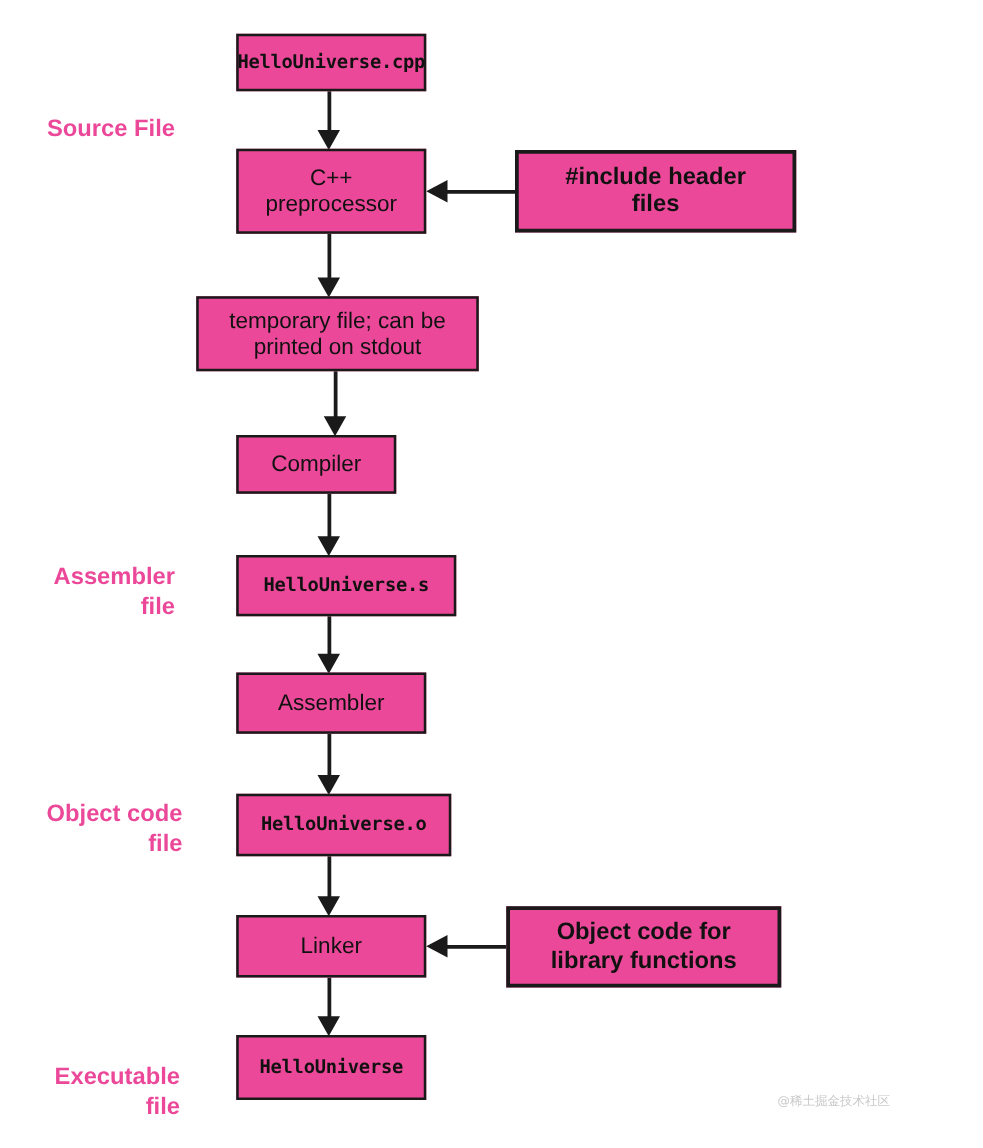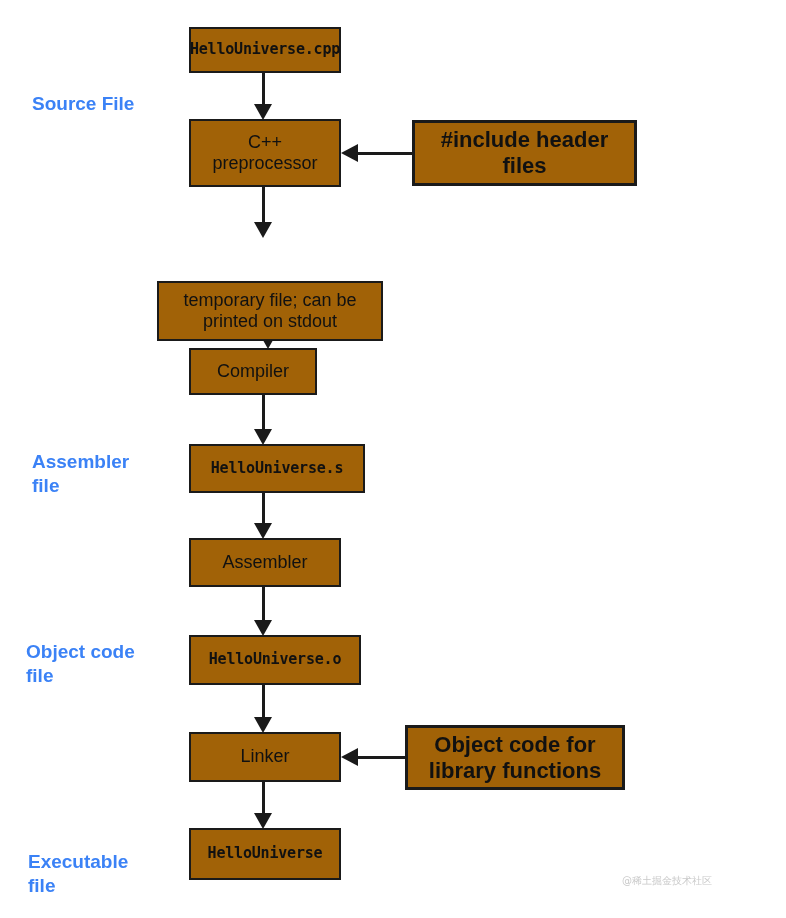--- a/index.html
+++ b/index.html
@@ -15,21 +15,21 @@
     width: 786px;
     height: 918px;
     background: #ffffff;
     overflow: hidden;
   }
 
   
   .node {
     position: absolute;
     box-sizing: border-box;
-    background: #a16207;
+    background: #ec4899;
     border: 2px solid #1a1a1a;
     display: flex;
     align-items: center;
     justify-content: center;
     text-align: center;
     line-height: 1.18;
     color: #111111;
   }
   .node.file {
     font-family: "DejaVu Sans Mono", "Liberation Mono", monospace;
@@ -37,33 +37,33 @@
     font-weight: 700;
     letter-spacing: -0.2px;
   }
   .node.process {
     font-family: "Liberation Sans", sans-serif;
     font-size: 18px;
     font-weight: 400;
   }
   .node.side {
     font-family: "Liberation Sans", sans-serif;
-    font-size: 22px;
+    font-size: 19px;
     font-weight: 700;
     border-width: 3px;
   }
 
   
   .stage-label {
     position: absolute;
     font-family: "Liberation Sans", sans-serif;
     font-size: 19px;
     font-weight: 700;
-    color: #3b82f6;
-    text-align: left;
+    color: #ec4899;
+    text-align: right;
     line-height: 1.28;
     white-space: pre-line;
   }
 
   
   .vline {
     position: absolute;
     width: 3px;
     background: #1a1a1a;
   }
@@ -131,21 +131,21 @@
       <div class="arrow-left" style="left: 341px; top: 144px;"></div>
       <div class="hline" style="left: 355px; top: 756px; width: 50px;"></div>
       <div class="arrow-left" style="left: 341px; top: 748px;"></div>
     </div>
   <div id="nodes">
       <div class="node file" style="left: 189px; top: 27px; width: 152px; height: 46px; white-space: pre-line;">HelloUniverse.cpp</div>
       <div class="node process" style="left: 189px; top: 119px; width: 152px; height: 68px; white-space: pre-line;">C++
 preprocessor</div>
       <div class="node side" style="left: 412px; top: 120px; width: 225px; height: 66px; white-space: pre-line;">#include header
 files</div>
-      <div class="node process" style="left: 157px; top: 237px; width: 226px; height: 60px; white-space: pre-line; margin-top: 44px;">temporary file; can be
+      <div class="node process" style="left: 157px; top: 237px; width: 226px; height: 60px; white-space: pre-line;">temporary file; can be
 printed on stdout</div>
       <div class="node process" style="left: 189px; top: 348px; width: 128px; height: 47px; white-space: pre-line;">Compiler</div>
       <div class="node file" style="left: 189px; top: 444px; width: 176px; height: 49px; white-space: pre-line;">HelloUniverse.s</div>
       <div class="node process" style="left: 189px; top: 538px; width: 152px; height: 49px; white-space: pre-line;">Assembler</div>
       <div class="node file" style="left: 189px; top: 635px; width: 172px; height: 50px; white-space: pre-line;">HelloUniverse.o</div>
       <div class="node process" style="left: 189px; top: 732px; width: 152px; height: 50px; white-space: pre-line;">Linker</div>
       <div class="node side" style="left: 405px; top: 725px; width: 220px; height: 65px; white-space: pre-line;">Object code for
 library functions</div>
       <div class="node file" style="left: 189px; top: 828px; width: 152px; height: 52px; white-space: pre-line;">HelloUniverse</div>
     </div>

